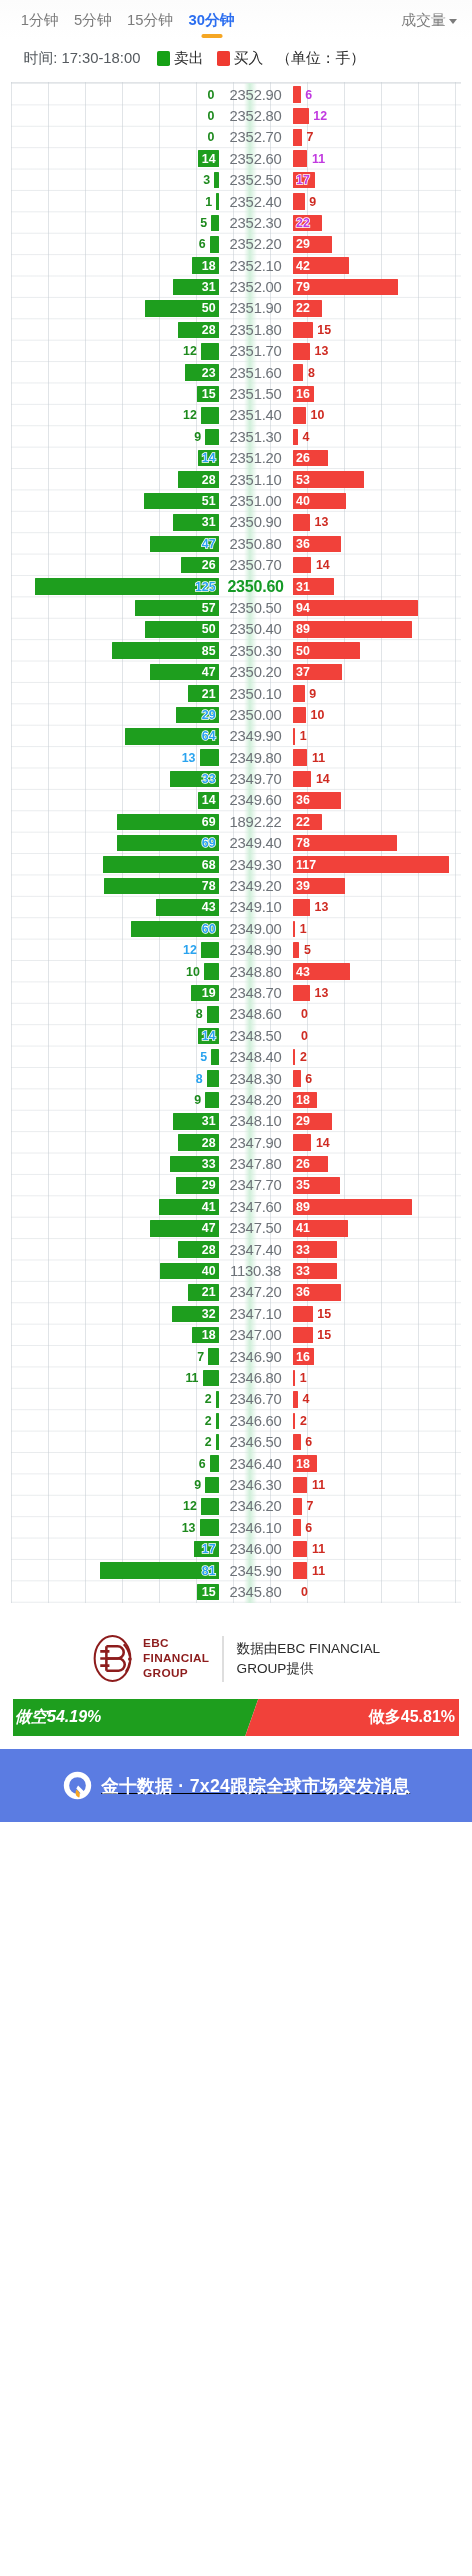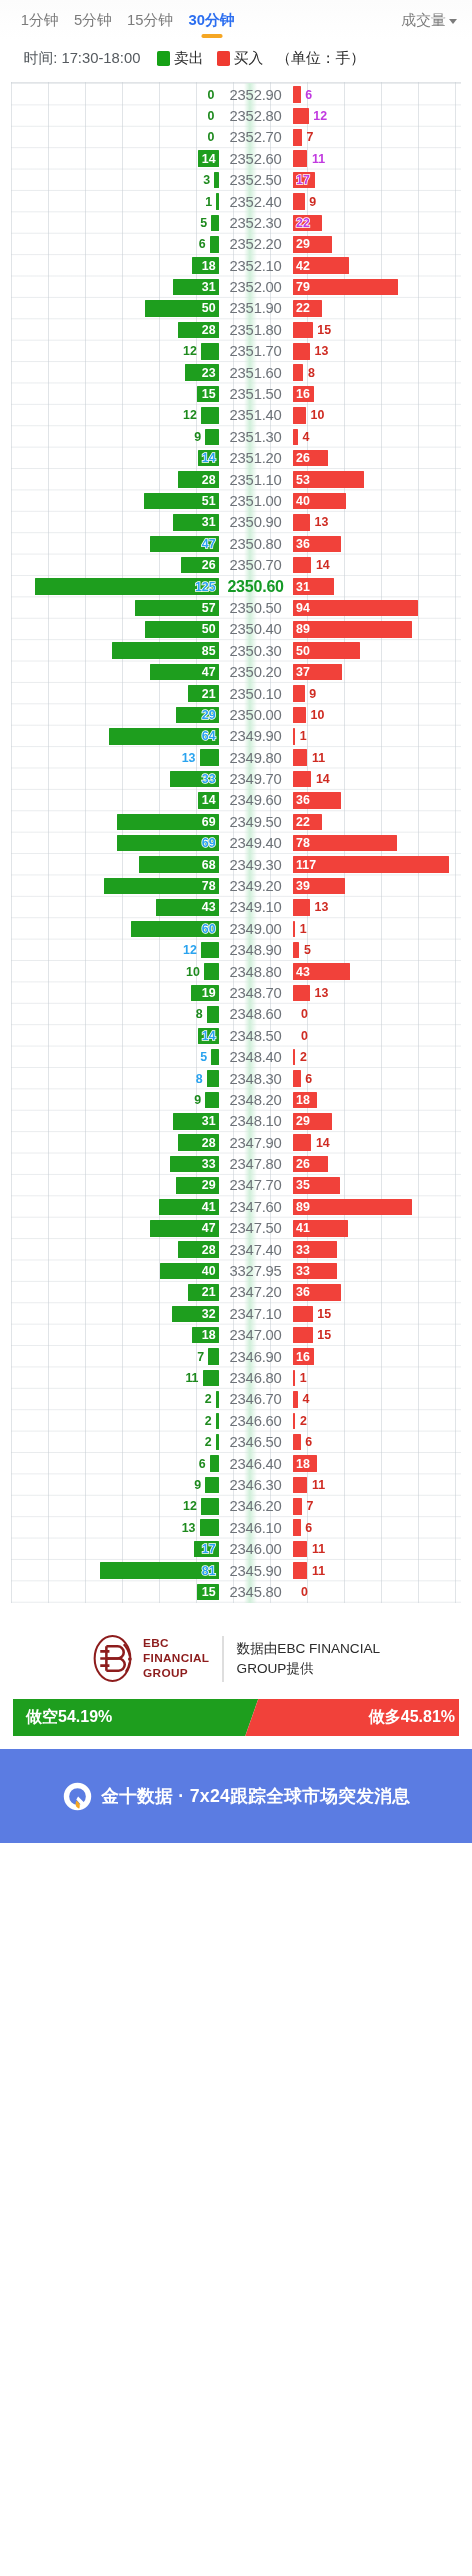--- a/index.html
+++ b/index.html
@@ -272,47 +272,49 @@
   .ratio {
     position: relative;
     height: 37px;
     margin: 0 13px;
     display: flex;
     overflow: hidden;
   }
   .ratio-l {
     background: #1e9e1e;
     display: flex; align-items: center;
-    padding-left: 13px;
+    padding-left: 2px;
     clip-path: polygon(0 0, 100% 0, calc(100% - 13px) 100%, 0 100%);
+    font-style: italic;
   }
   .ratio-r {
     background: #f1413a;
     display: flex; align-items: center; justify-content: flex-end;
     padding-right: 4px;
     flex: 1 1 auto;
     margin-left: -13px;
     clip-path: polygon(13px 0, 100% 0, 100% 100%, 0 100%);
   }
   .ratio-txt {
     font-size: 16px;
     font-weight: bold;
     color: #ffffff;
     white-space: nowrap;
   }
 
   
   .banner {
     margin-top: 13px;
-    height: 94px;
+    height: 73px;
     background: #5b7ce2;
     display: flex;
     align-items: center;
     justify-content: center;
     gap: 8.3px;
+    text-decoration: underline;
   }
   .jin-mark { width: 31px; height: 31px; flex: 0 0 auto; }
   .banner-txt {
     font-size: 17.7px;
     font-weight: bold;
     color: #ffffff;
     white-space: nowrap;
     letter-spacing: 0.3px;
   }
 </style>
@@ -710,21 +712,21 @@
             </div>
           </div>
           <div class="price">2350.00</div>
           <div class="side-r">
             <div class="bar-r" style="width: 13.3px;"></div>
             <span class="val-r-out">10</span>
           </div>
         </div>
         <div class="row">
           <div class="side-l">
-            <div class="bar-l" style="width: 110px;">
+            <div class="bar-l" style="width: 94px;">
               <span class="val-l-in hl-blue">64</span>
             </div>
           </div>
           <div class="price">2349.90</div>
           <div class="side-r">
             <div class="bar-r" style="width: 2.4px;"></div>
             <span class="val-r-out">1</span>
           </div>
         </div>
         <div class="row">
@@ -762,21 +764,21 @@
               <span class="val-r-in">36</span>
             </div>
           </div>
         </div>
         <div class="row">
           <div class="side-l">
             <div class="bar-l" style="width: 102px;">
               <span class="val-l-in">69</span>
             </div>
           </div>
-          <div class="price">2349.50</div>
+          <div class="price">1892.22</div>
           <div class="side-r">
             <div class="bar-r" style="width: 29px;">
               <span class="val-r-in">22</span>
             </div>
           </div>
         </div>
         <div class="row">
           <div class="side-l">
             <div class="bar-l" style="width: 102px;">
               <span class="val-l-in hl-blue">69</span>
@@ -784,21 +786,21 @@
           </div>
           <div class="price">2349.40</div>
           <div class="side-r">
             <div class="bar-r" style="width: 104px;">
               <span class="val-r-in">78</span>
             </div>
           </div>
         </div>
         <div class="row">
           <div class="side-l">
-            <div class="bar-l" style="width: 80px;">
+            <div class="bar-l" style="width: 116px;">
               <span class="val-l-in">68</span>
             </div>
           </div>
           <div class="price">2349.30</div>
           <div class="side-r">
             <div class="bar-r" style="width: 156px;">
               <span class="val-r-in">117</span>
             </div>
           </div>
         </div>
@@ -1020,21 +1022,21 @@
               <span class="val-r-in">33</span>
             </div>
           </div>
         </div>
         <div class="row">
           <div class="side-l">
             <div class="bar-l" style="width: 59px;">
               <span class="val-l-in">40</span>
             </div>
           </div>
-          <div class="price">3327.95</div>
+          <div class="price">1130.38</div>
           <div class="side-r">
             <div class="bar-r" style="width: 44px;">
               <span class="val-r-in">33</span>
             </div>
           </div>
         </div>
         <div class="row">
           <div class="side-l">
             <div class="bar-l" style="width: 31px;">
               <span class="val-l-in">21</span>

